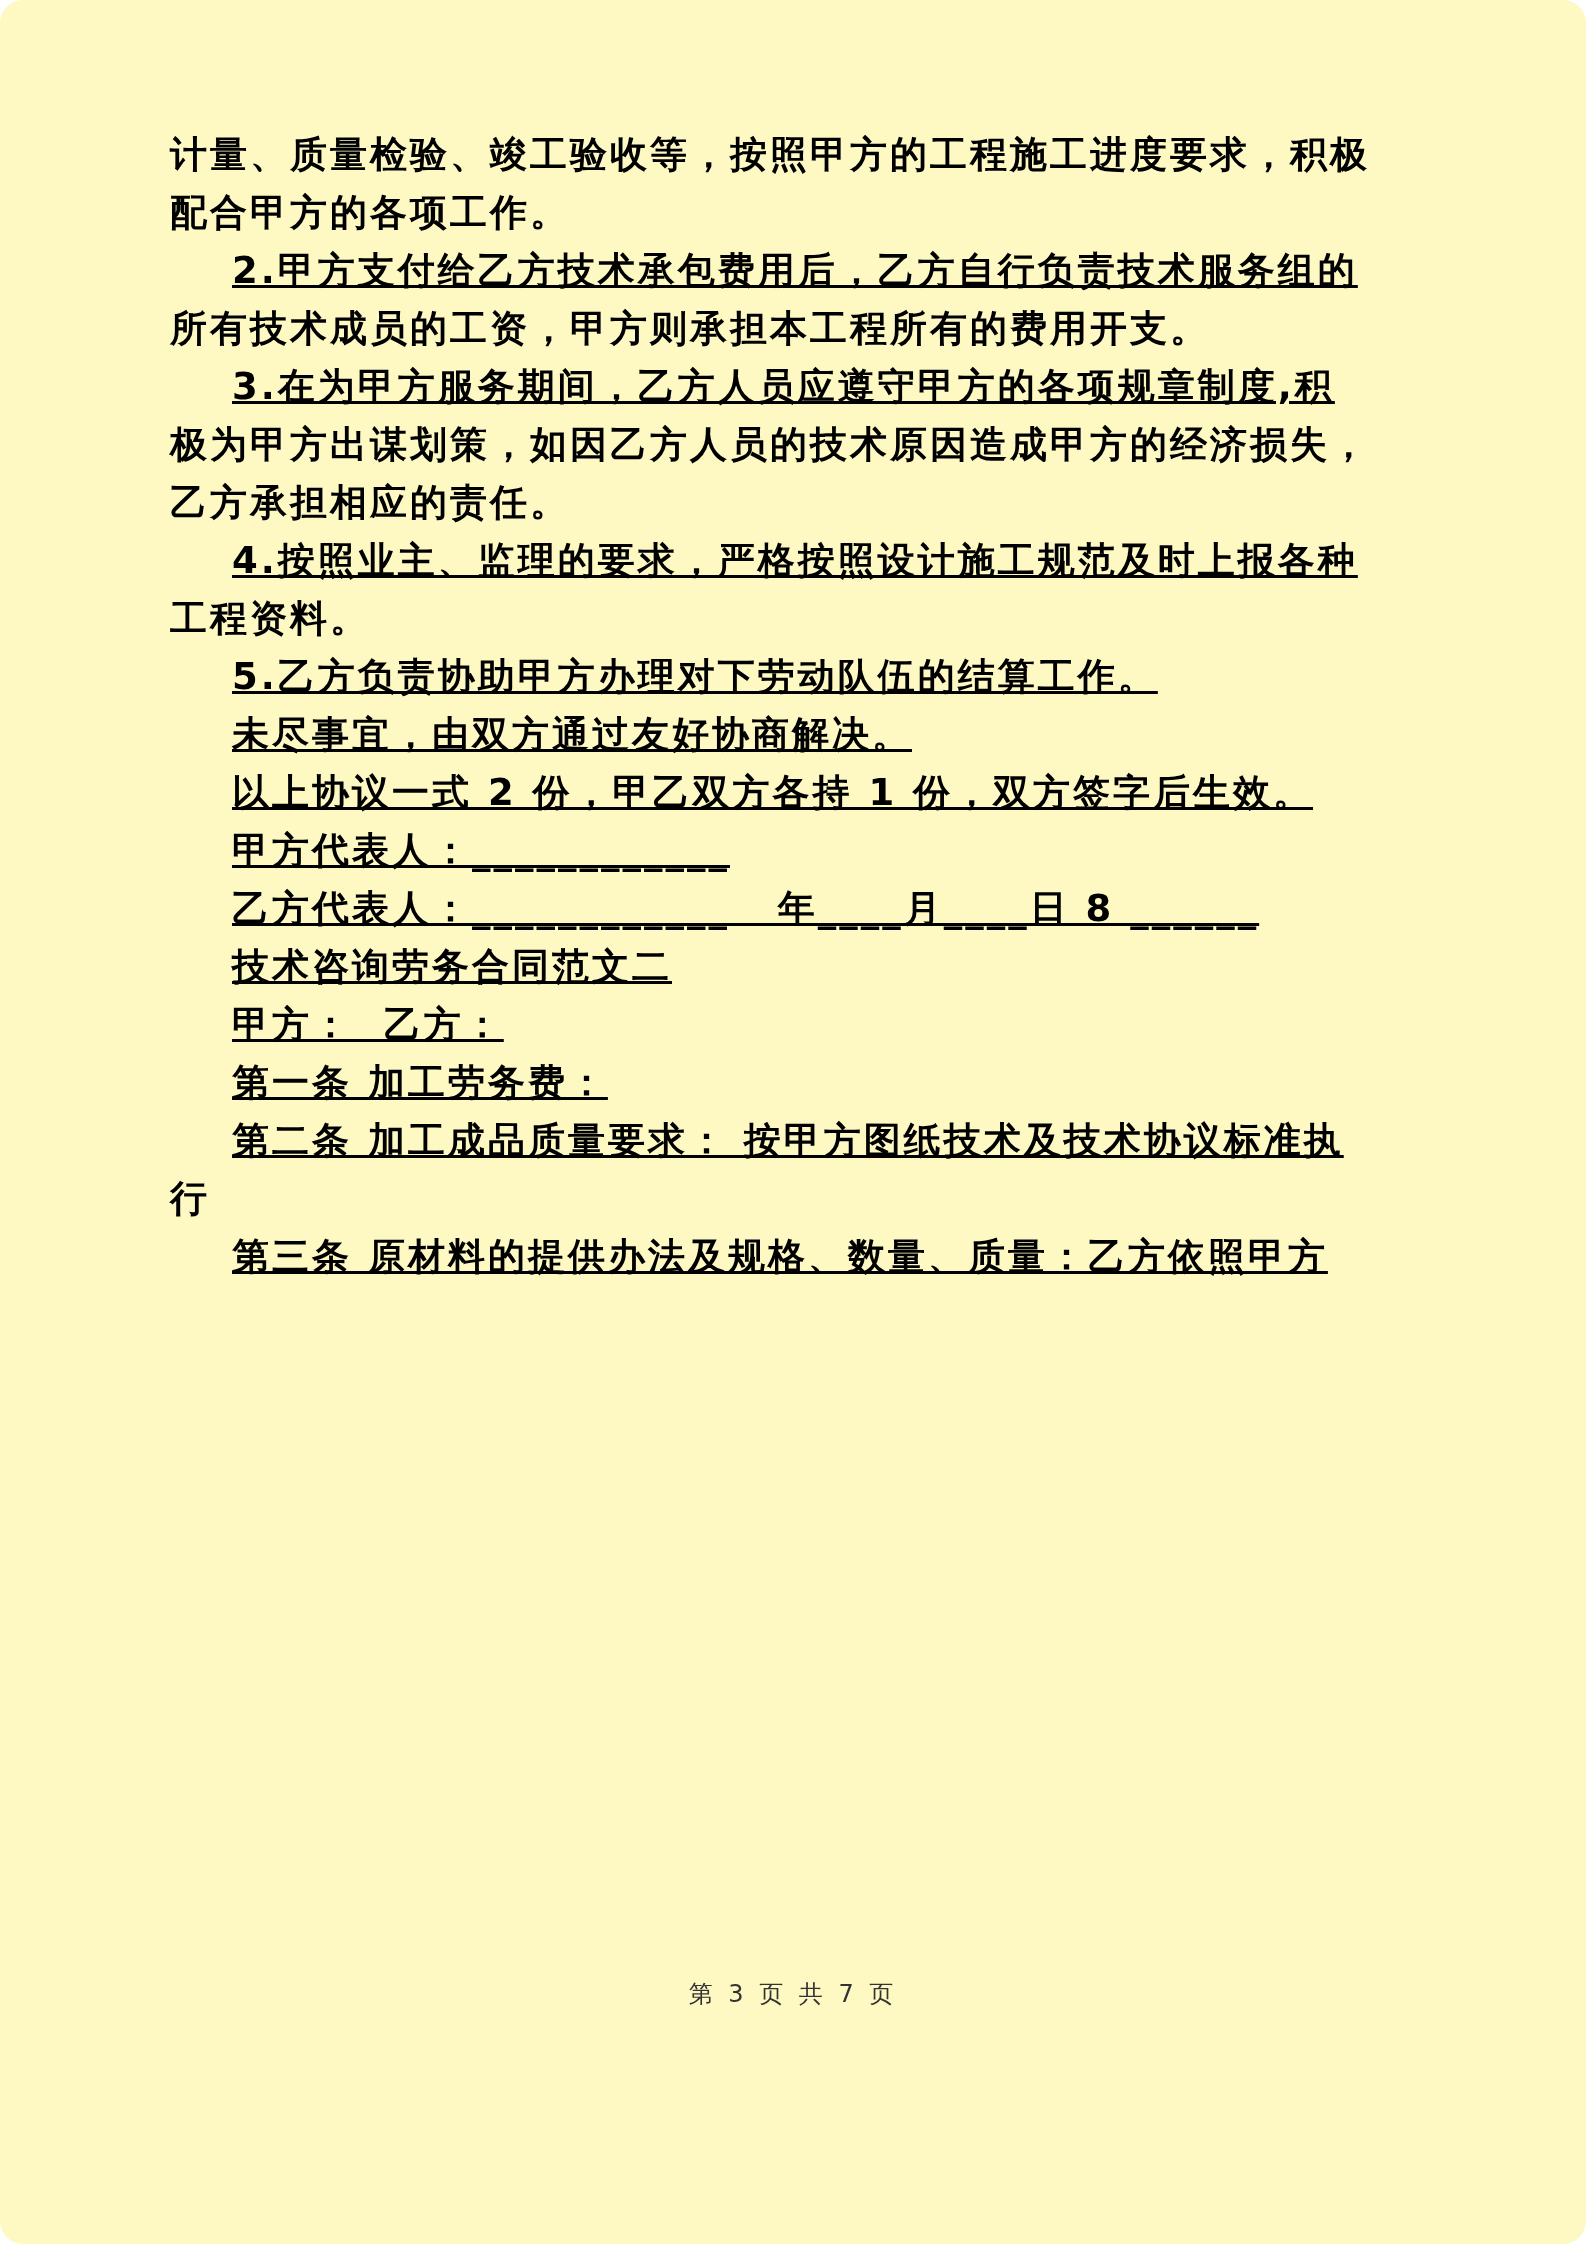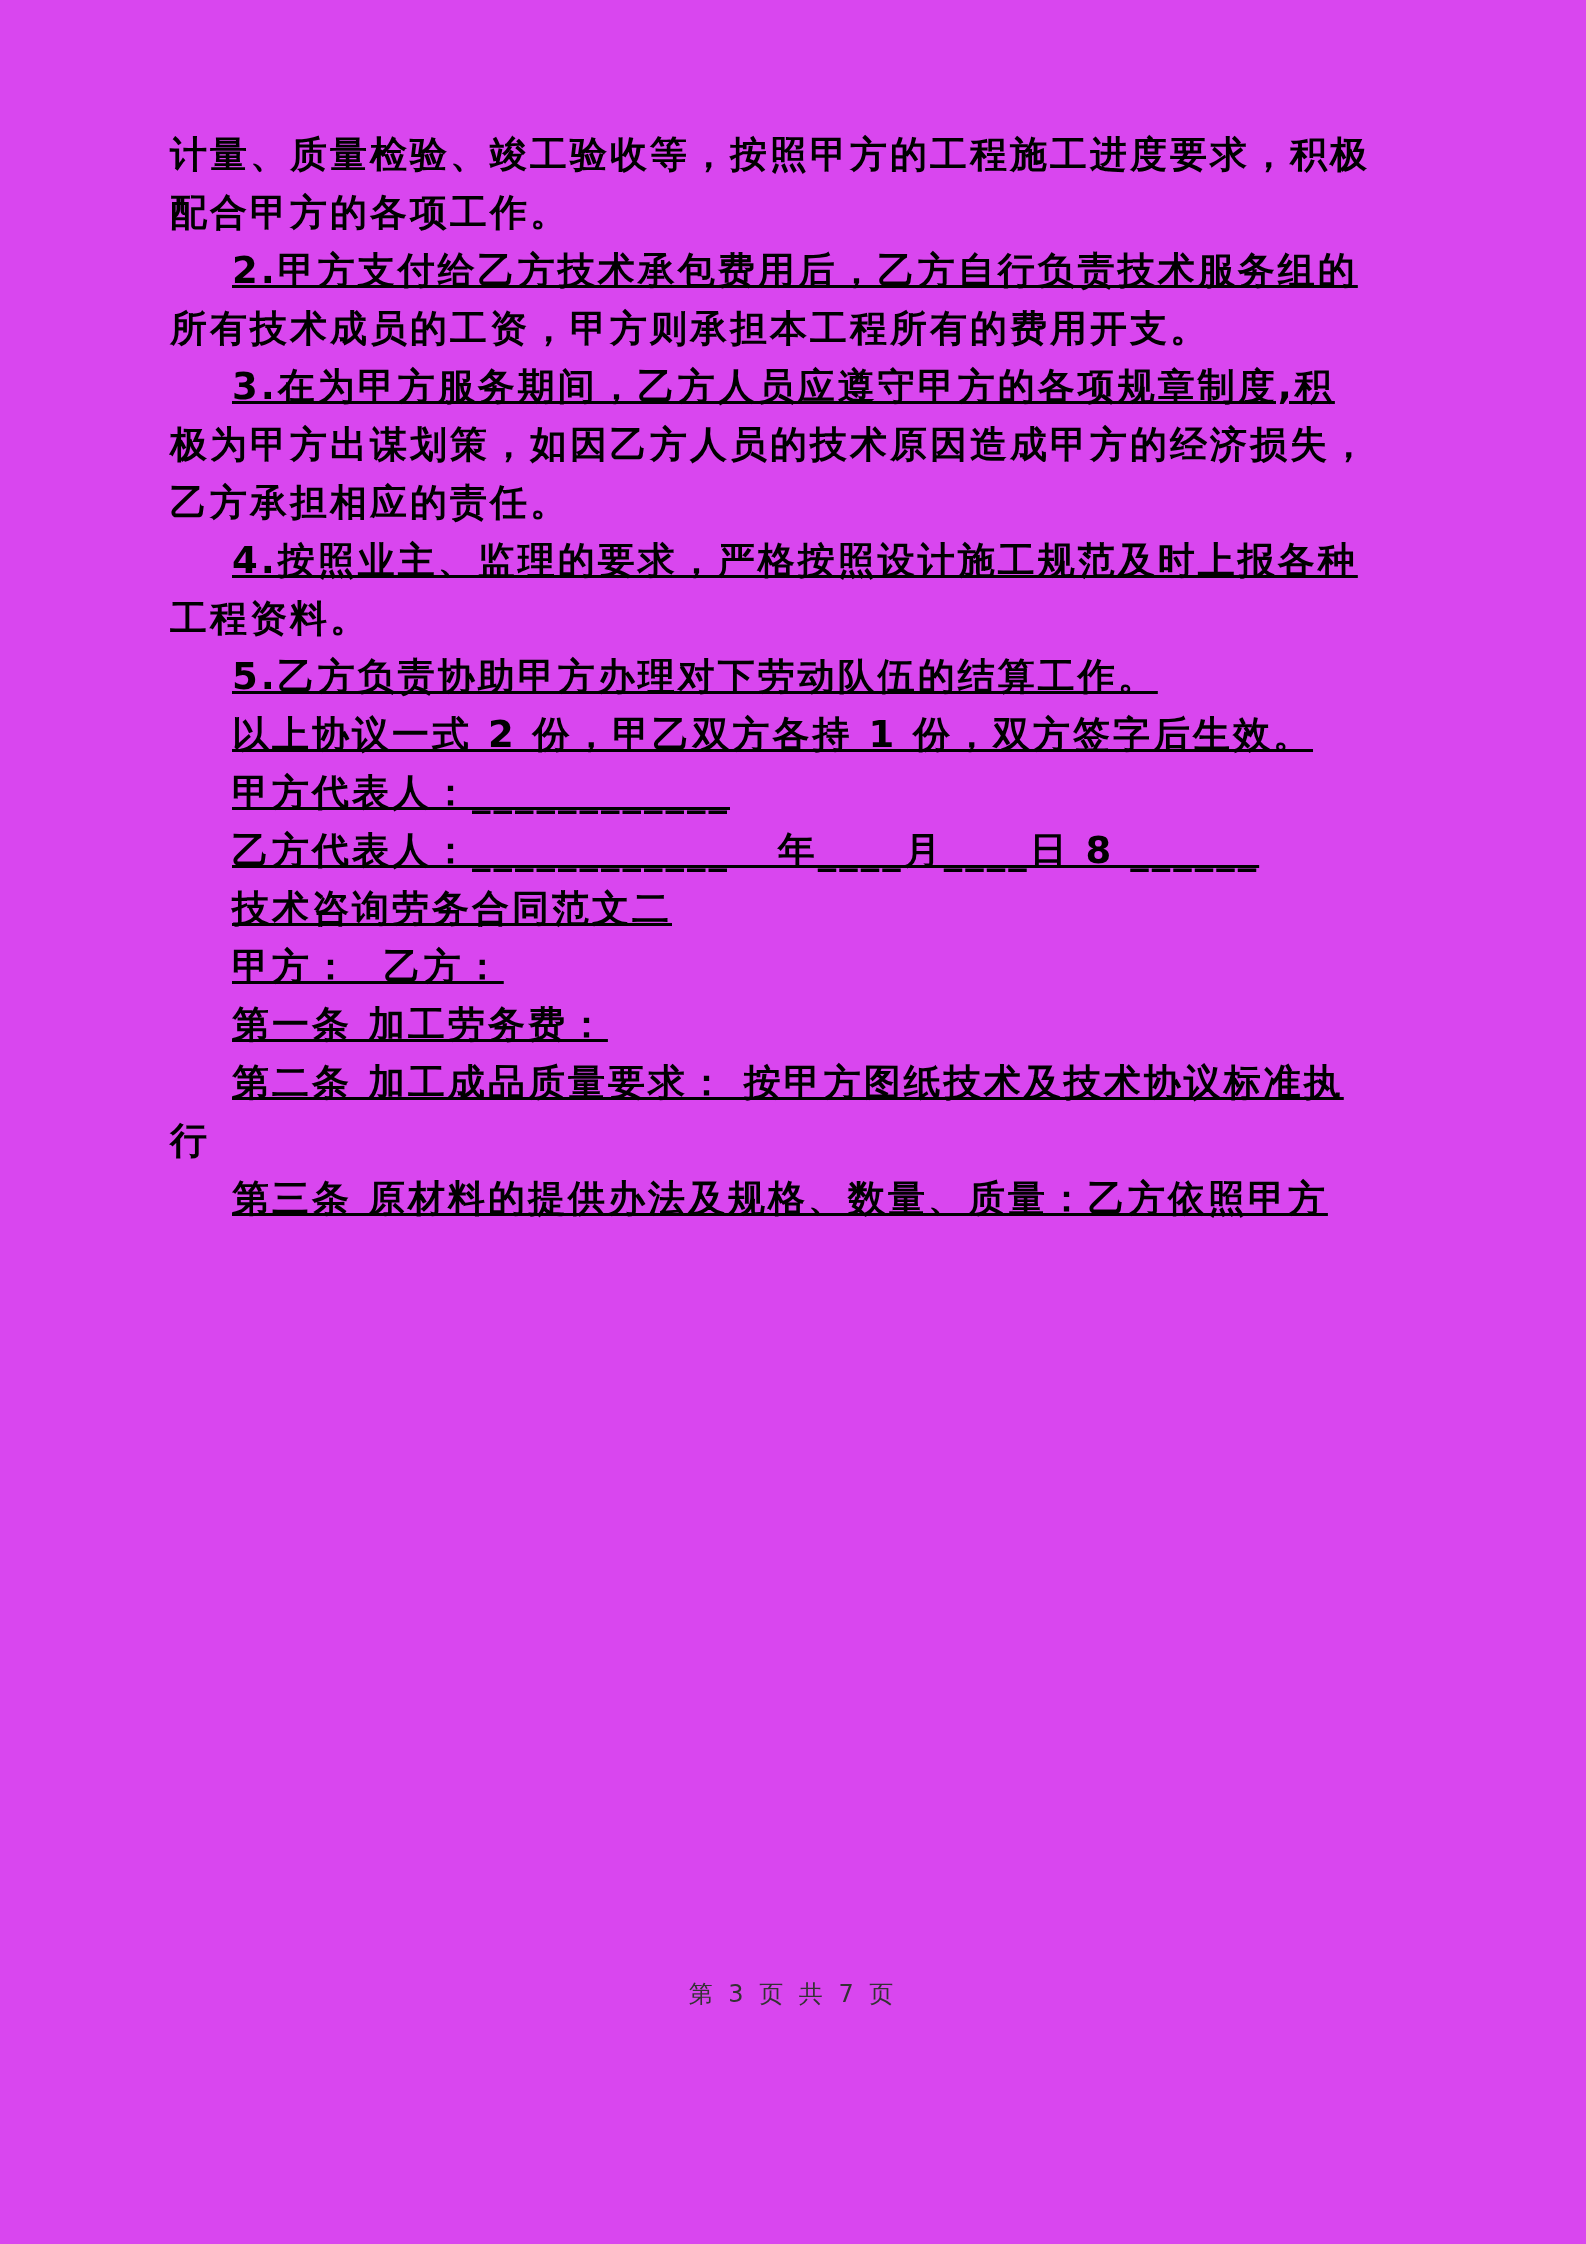--- a/index.html
+++ b/index.html
@@ -9,21 +9,22 @@
   body {
     position: relative;
     width: 1586px;
     height: 2244px;
     font-family: "DejaVu Sans", sans-serif;
     overflow: hidden;
   }
   .page {
     position: absolute;
     inset: 0;
-    background: #d946ef;
+    background: #fef9c3;
+    border-radius: 23px;
   }
   .content {
     position: absolute;
     left: 170px;
     top: 126px;
     width: 1270px;
   }
   .line {
     font-size: 37px;
     font-weight: bold;
@@ -58,20 +59,21 @@
       <div class="line">计量、质量检验、竣工验收等，按照甲方的工程施工进度要求，积极</div>
       <div class="line">配合甲方的各项工作。</div>
       <div class="line indent">2.甲方支付给乙方技术承包费用后，乙方自行负责技术服务组的</div>
       <div class="line">所有技术成员的工资，甲方则承担本工程所有的费用开支。</div>
       <div class="line indent">3.在为甲方服务期间，乙方人员应遵守甲方的各项规章制度,积</div>
       <div class="line">极为甲方出谋划策，如因乙方人员的技术原因造成甲方的经济损失，</div>
       <div class="line">乙方承担相应的责任。</div>
       <div class="line indent">4.按照业主、监理的要求，严格按照设计施工规范及时上报各种</div>
       <div class="line">工程资料。</div>
       <div class="line indent">5.乙方负责协助甲方办理对下劳动队伍的结算工作。</div>
+      <div class="line indent">未尽事宜，由双方通过友好协商解决。</div>
       <div class="line indent">以上协议一式 2 份，甲乙双方各持 1 份，双方签字后生效。</div>
       <div class="line indent">甲方代表人：____________</div>
       <div class="line indent">乙方代表人：____________   年____月____日 8 ______</div>
       <div class="line indent">技术咨询劳务合同范文二</div>
       <div class="line indent">甲方：  乙方：</div>
       <div class="line indent">第一条 加工劳务费：</div>
       <div class="line indent">第二条 加工成品质量要求： 按甲方图纸技术及技术协议标准执</div>
       <div class="line">行</div>
       <div class="line indent">第三条 原材料的提供办法及规格、数量、质量：乙方依照甲方</div>
     </main>

